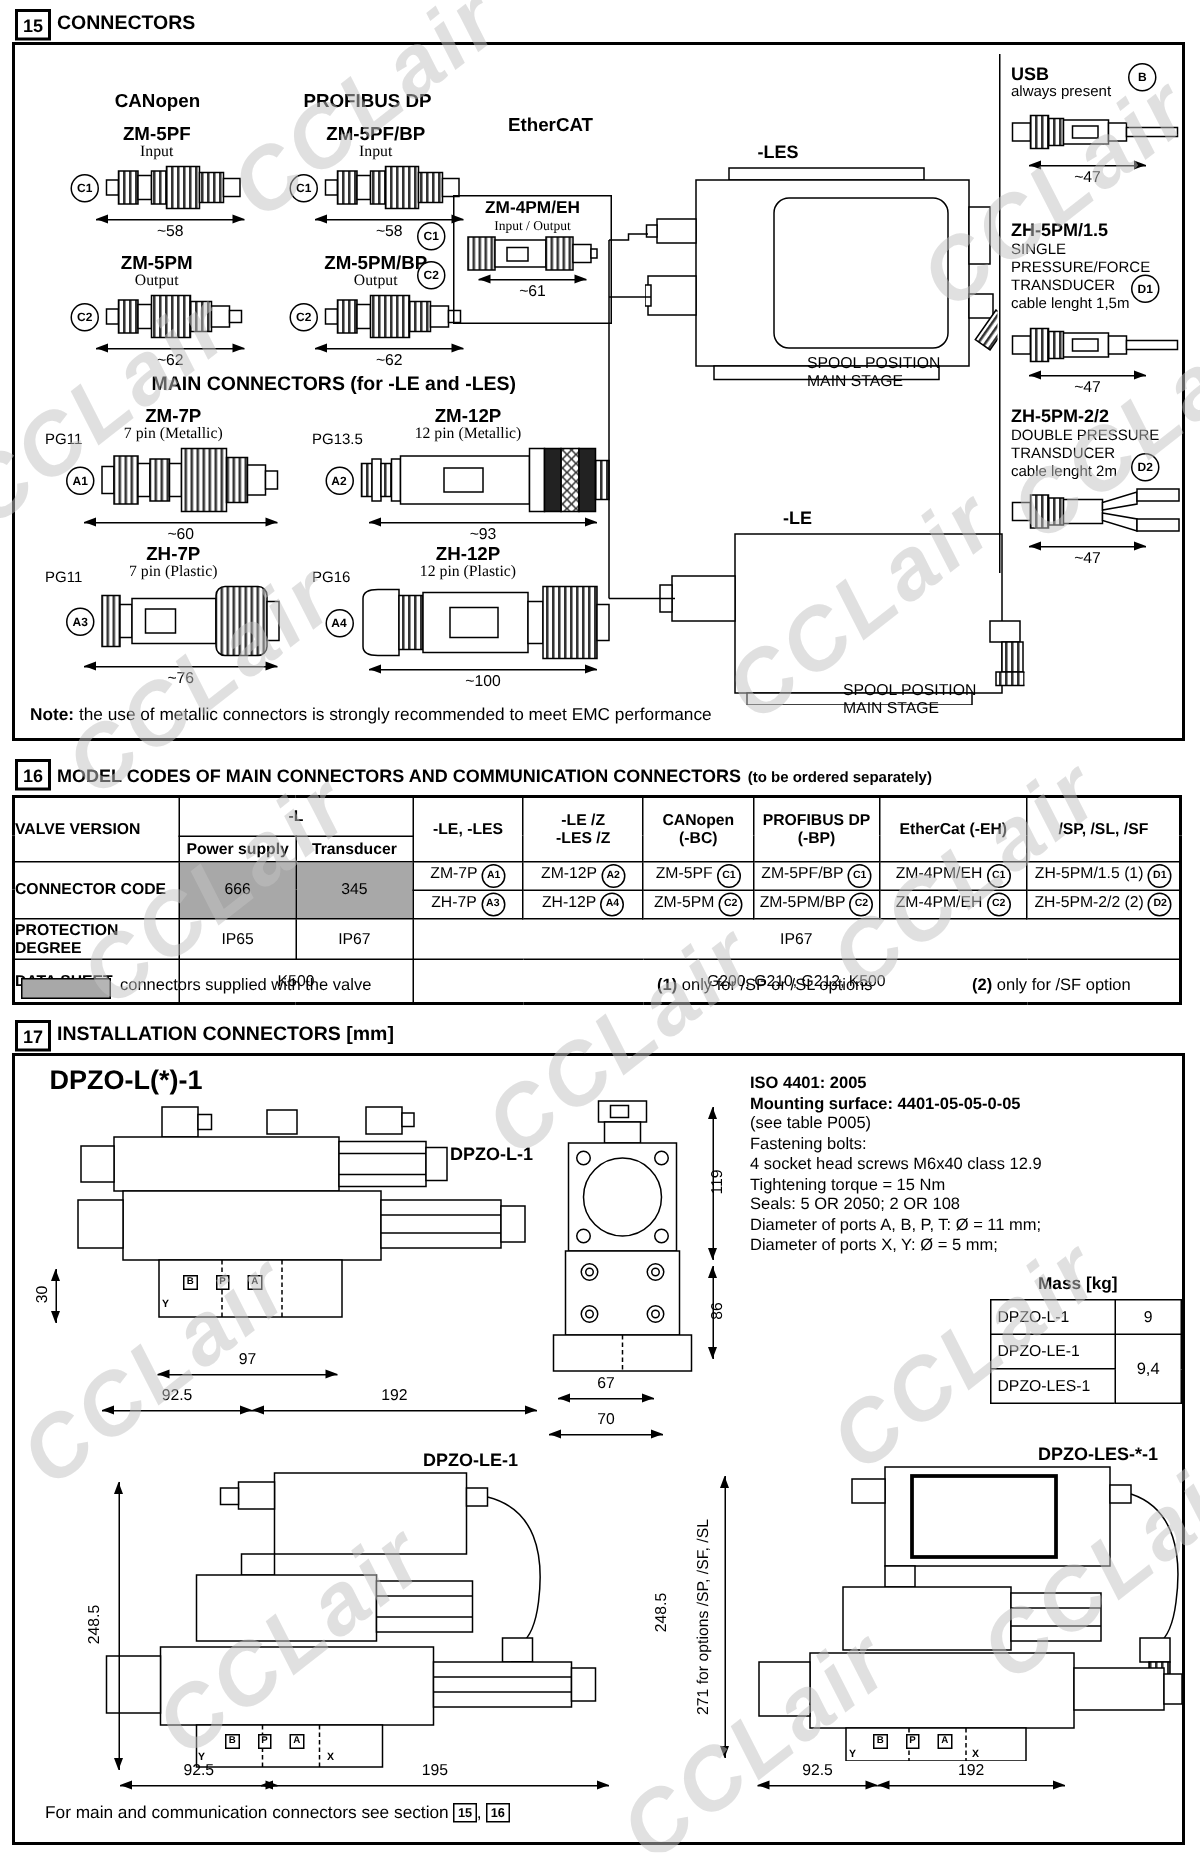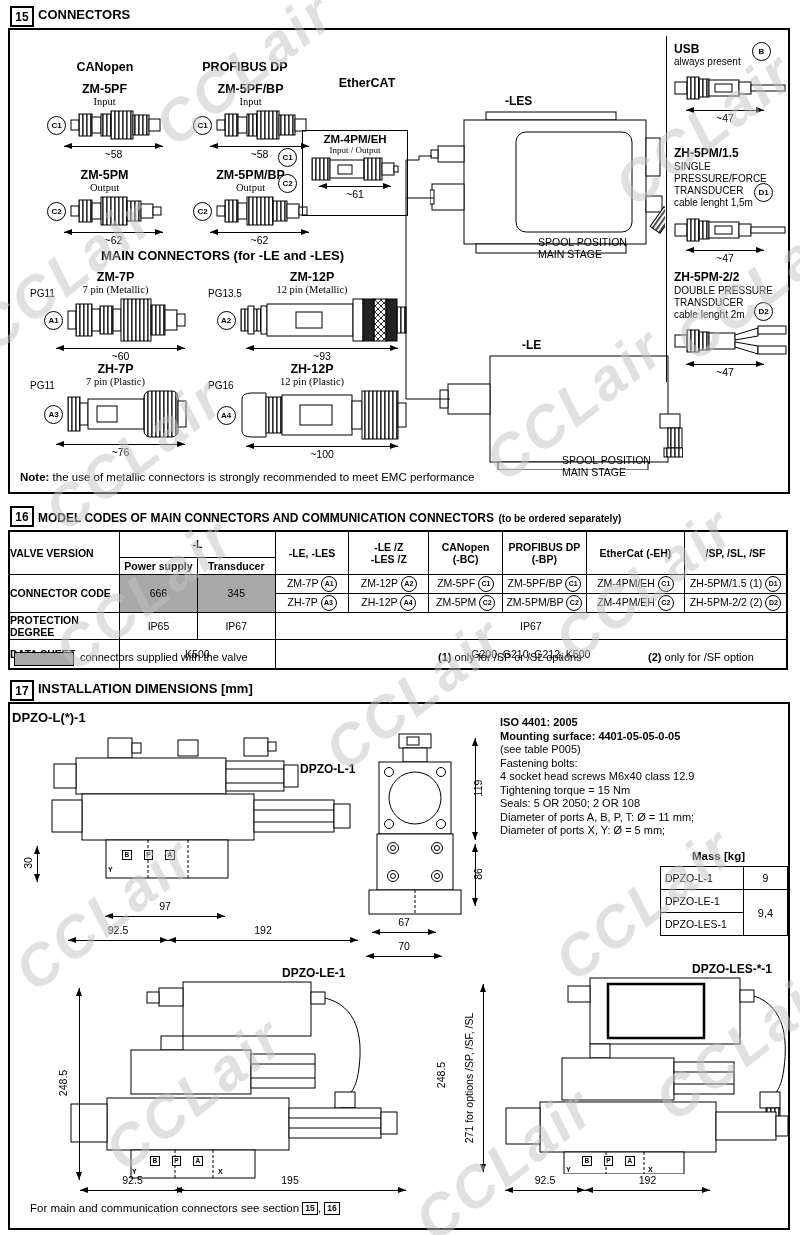--- a/index.html
+++ b/index.html
@@ -478,25 +478,25 @@
 <div class="abs" style="left:14px;top:652px;width:58px;height:12px;background:#a8a8a8;border:1px solid #000"></div>
 <div class="abs" style="left:80px;top:651px;font-size:11px">connectors supplied with the valve</div>
 <div class="abs" style="left:438px;top:651px;font-size:11px">
   <span class="b">(1)</span> <span>only for /SP or /SL options</span>
 </div>
 <div class="abs" style="left:648px;top:651px;font-size:11px">
   <span class="b">(2)</span> <span>only for /SF option</span>
 </div>
 
 <div class="abs secnum" style="left:10px;top:680px">17</div>
-<div class="abs sechead" style="left:38px;top:681px">INSTALLATION DIMENSIONS [mm]</div>
+<div class="abs sechead" style="left:38px;top:681px">INSTALLATION CONNECTORS [mm]</div>
 
 <div class="abs box" style="left:8px;top:702px;width:778px;height:524px">
 
-  <div class="abs b" style="left:2px;top:6px;font-size:13px">DPZO-L(*)-1</div>
+  <div class="abs b" style="left:23px;top:6px;font-size:18px">DPZO-L(*)-1</div>
 
   <div class="abs" style="left:490px;top:12px;width:288px;font-size:11px;line-height:13.5px">
     <div class="b">ISO 4401: 2005</div>
     <div class="b">Mounting surface: 4401-05-05-0-05</div>
     <div>(see table P005)</div>
     <div>Fastening bolts:</div>
     <div>4 socket head screws M6x40 class 12.9</div>
     <div>Tightening torque = 15 Nm</div>
     <div>Seals: 5 OR 2050; 2 OR 108</div>
     <div>Diameter of ports A, B, P, T: Ø = 11 mm;</div>

